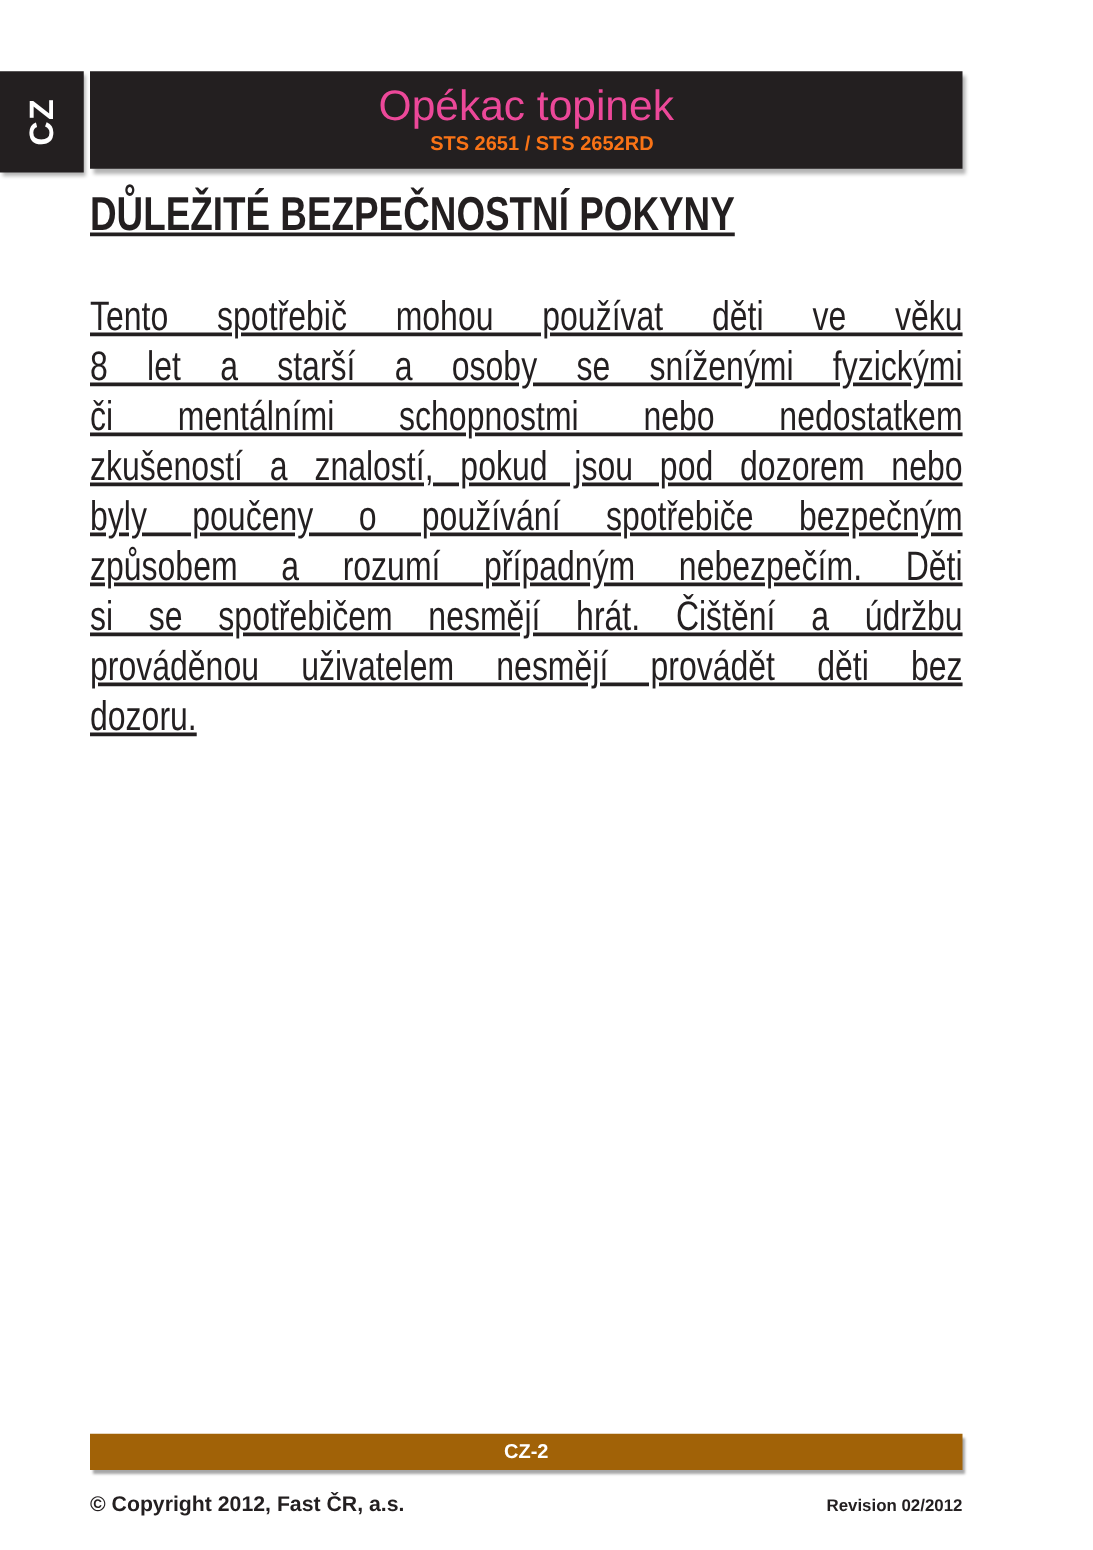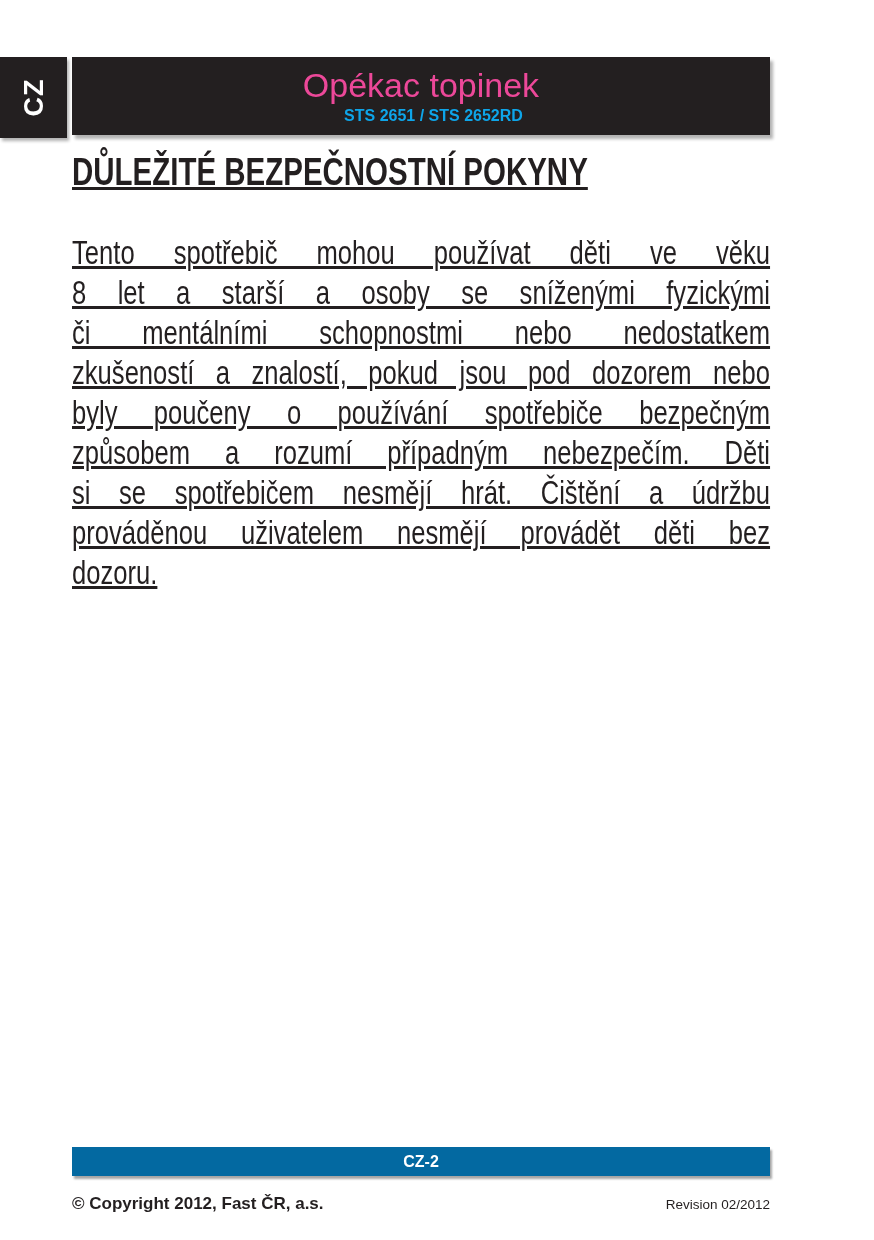--- a/index.html
+++ b/index.html
@@ -49,21 +49,21 @@
     justify-content: center;
     text-align: center;
   }
   .banner .title {
     color: #ec4899;
     font-size: 34px;
     font-weight: 400;
     line-height: 40px;
   }
   .banner .model {
-    color: #0ea5e9;
+    color: #f97316;
     font-size: 16px;
     font-weight: 700;
     line-height: 22px;
     margin-left: 25px;
   }
 
   
   .content {
     position: absolute;
     left: 72px; top: 150px;
@@ -92,21 +92,21 @@
   .body-text .line.last {
     text-align: left;
     text-align-last: left;
   }
 
   
   .page-bar {
     position: absolute;
     left: 72px; top: 1147px;
     width: 698px; height: 29px;
-    background: #0369a1;
+    background: #a16207;
     box-shadow: 2px 3px 2px rgba(0,0,0,0.35);
     display: flex;
     align-items: center;
     justify-content: center;
   }
   .page-bar span {
     color: #ffffff;
     font-size: 16px;
     font-weight: 600;
     line-height: 29px;
@@ -119,21 +119,21 @@
     justify-content: space-between;
     align-items: baseline;
   }
   .footer-row .copyright {
     font-size: 17px;
     font-weight: 600;
     color: #231f20;
   }
   .footer-row .revision {
     font-size: 13.5px;
-    font-weight: 400;
+    font-weight: 700;
     color: #231f20;
   }
 </style>
 </head>
 <body>
 
 <div class="page">
 
   <div class="lang-tab">
     <span>CZ</span>

